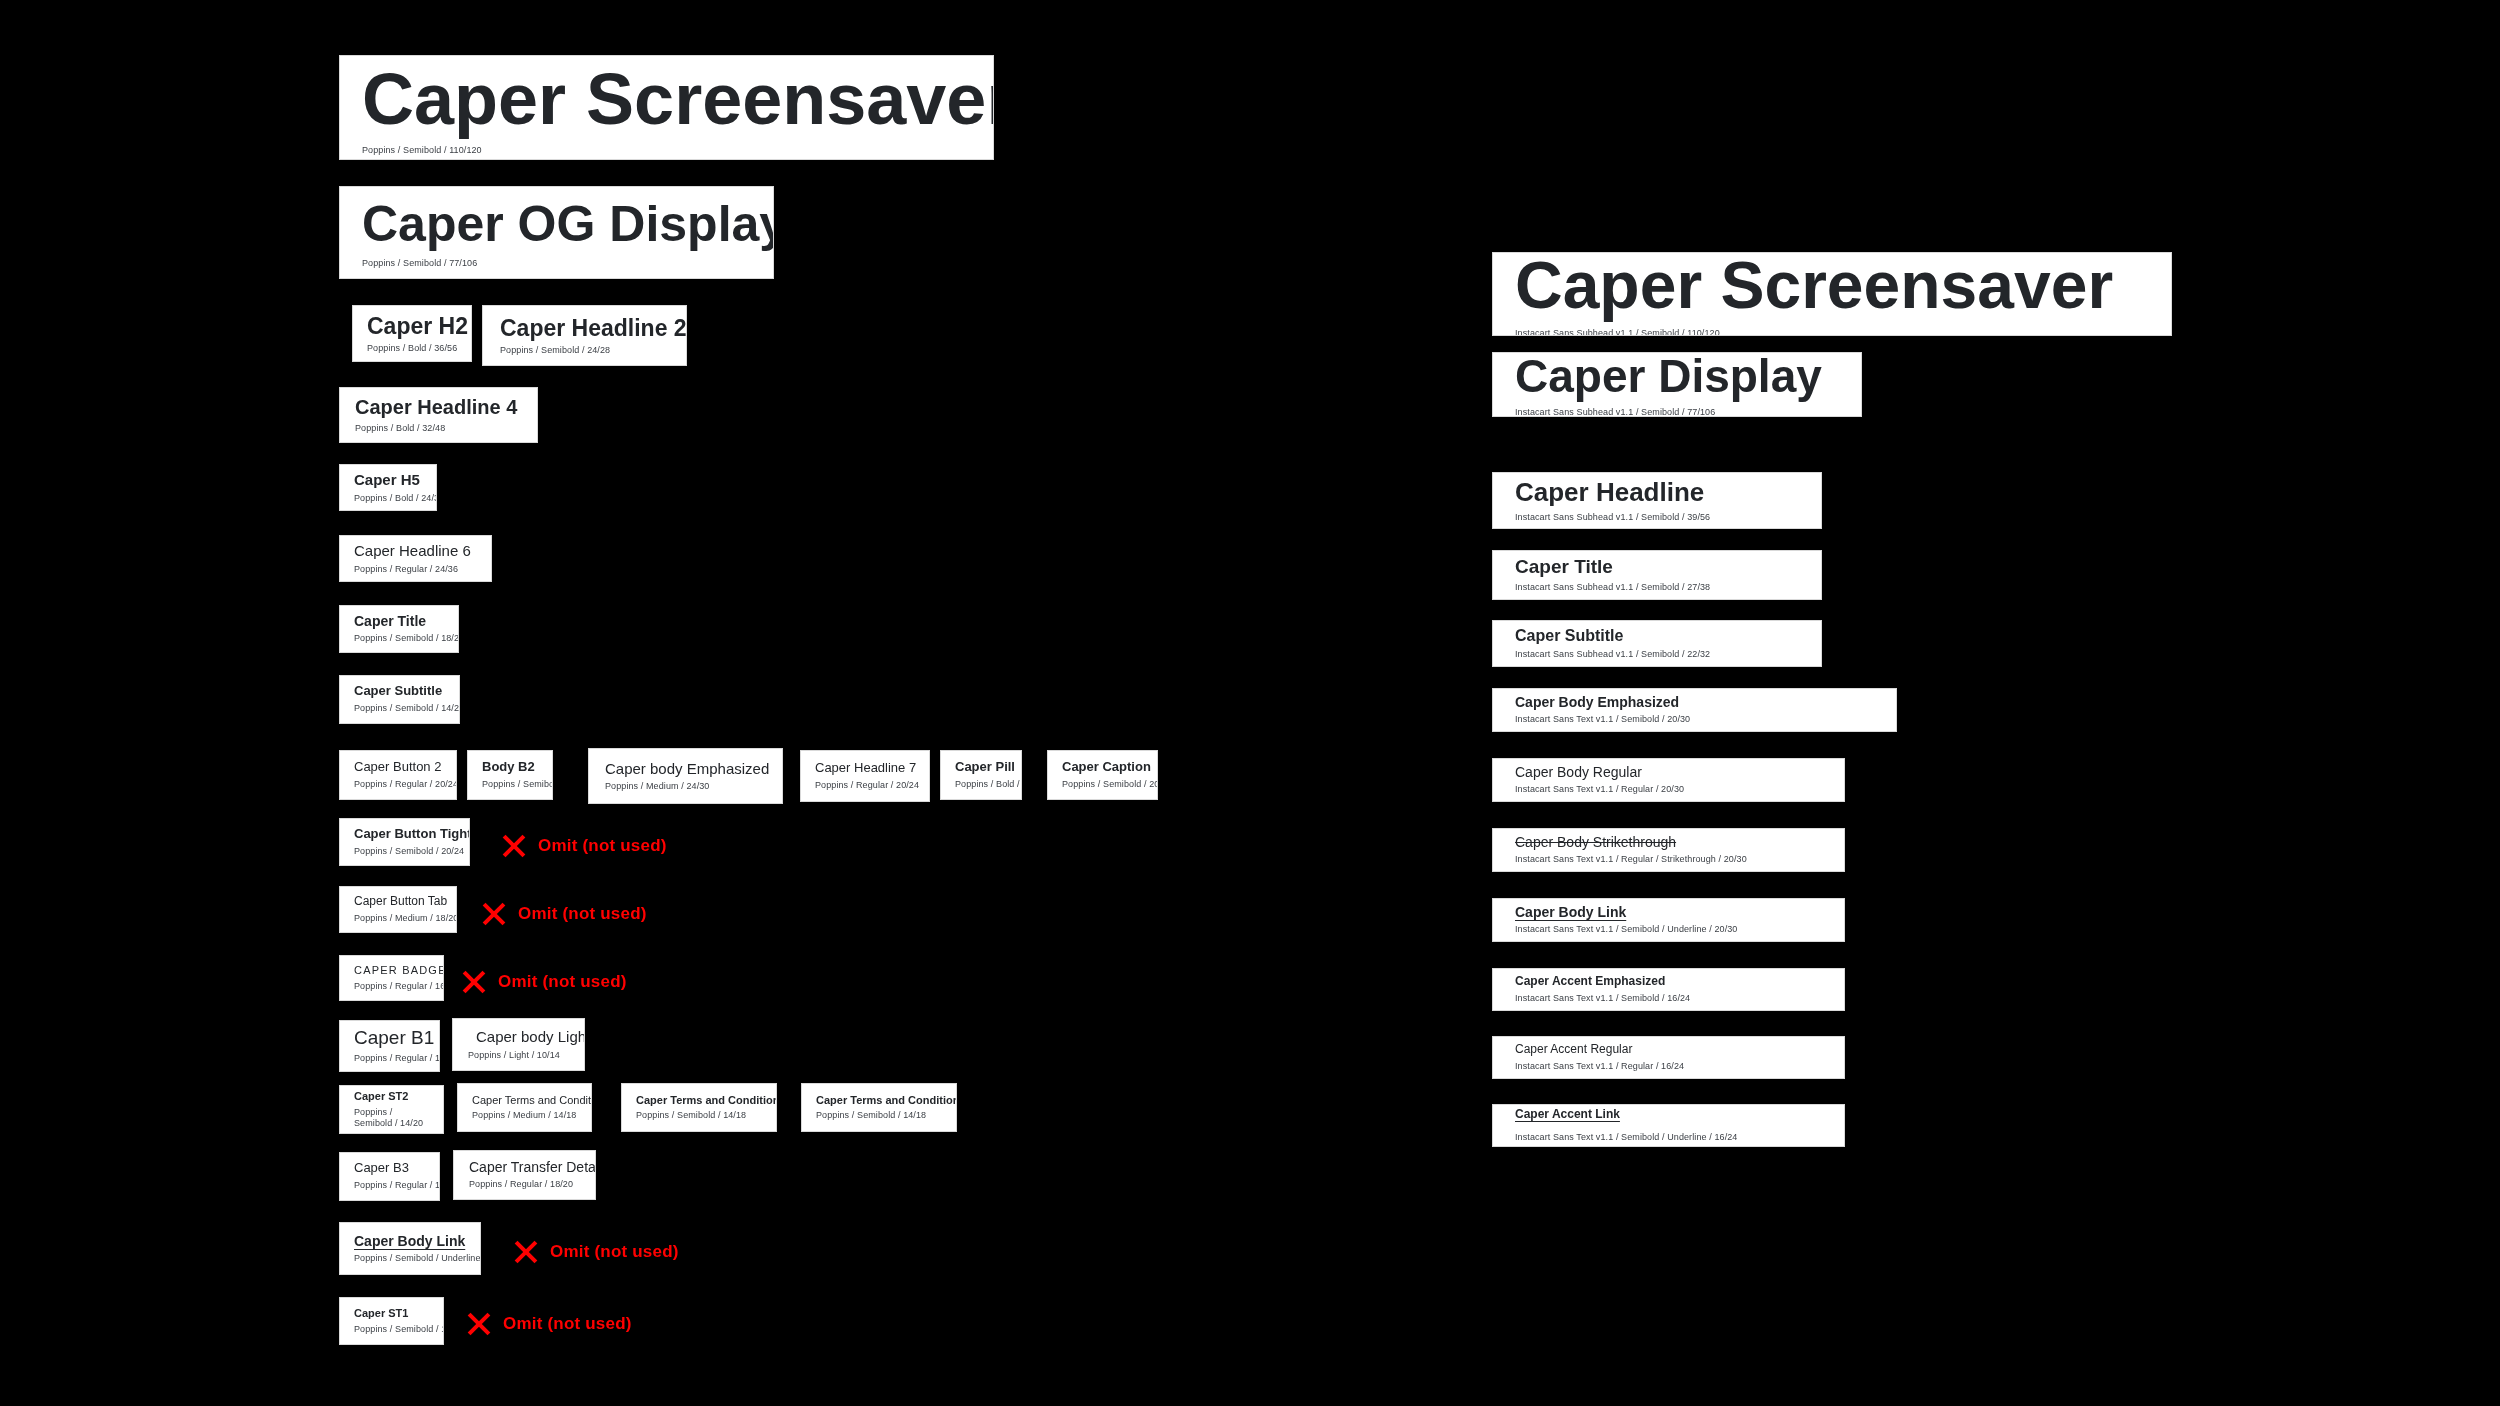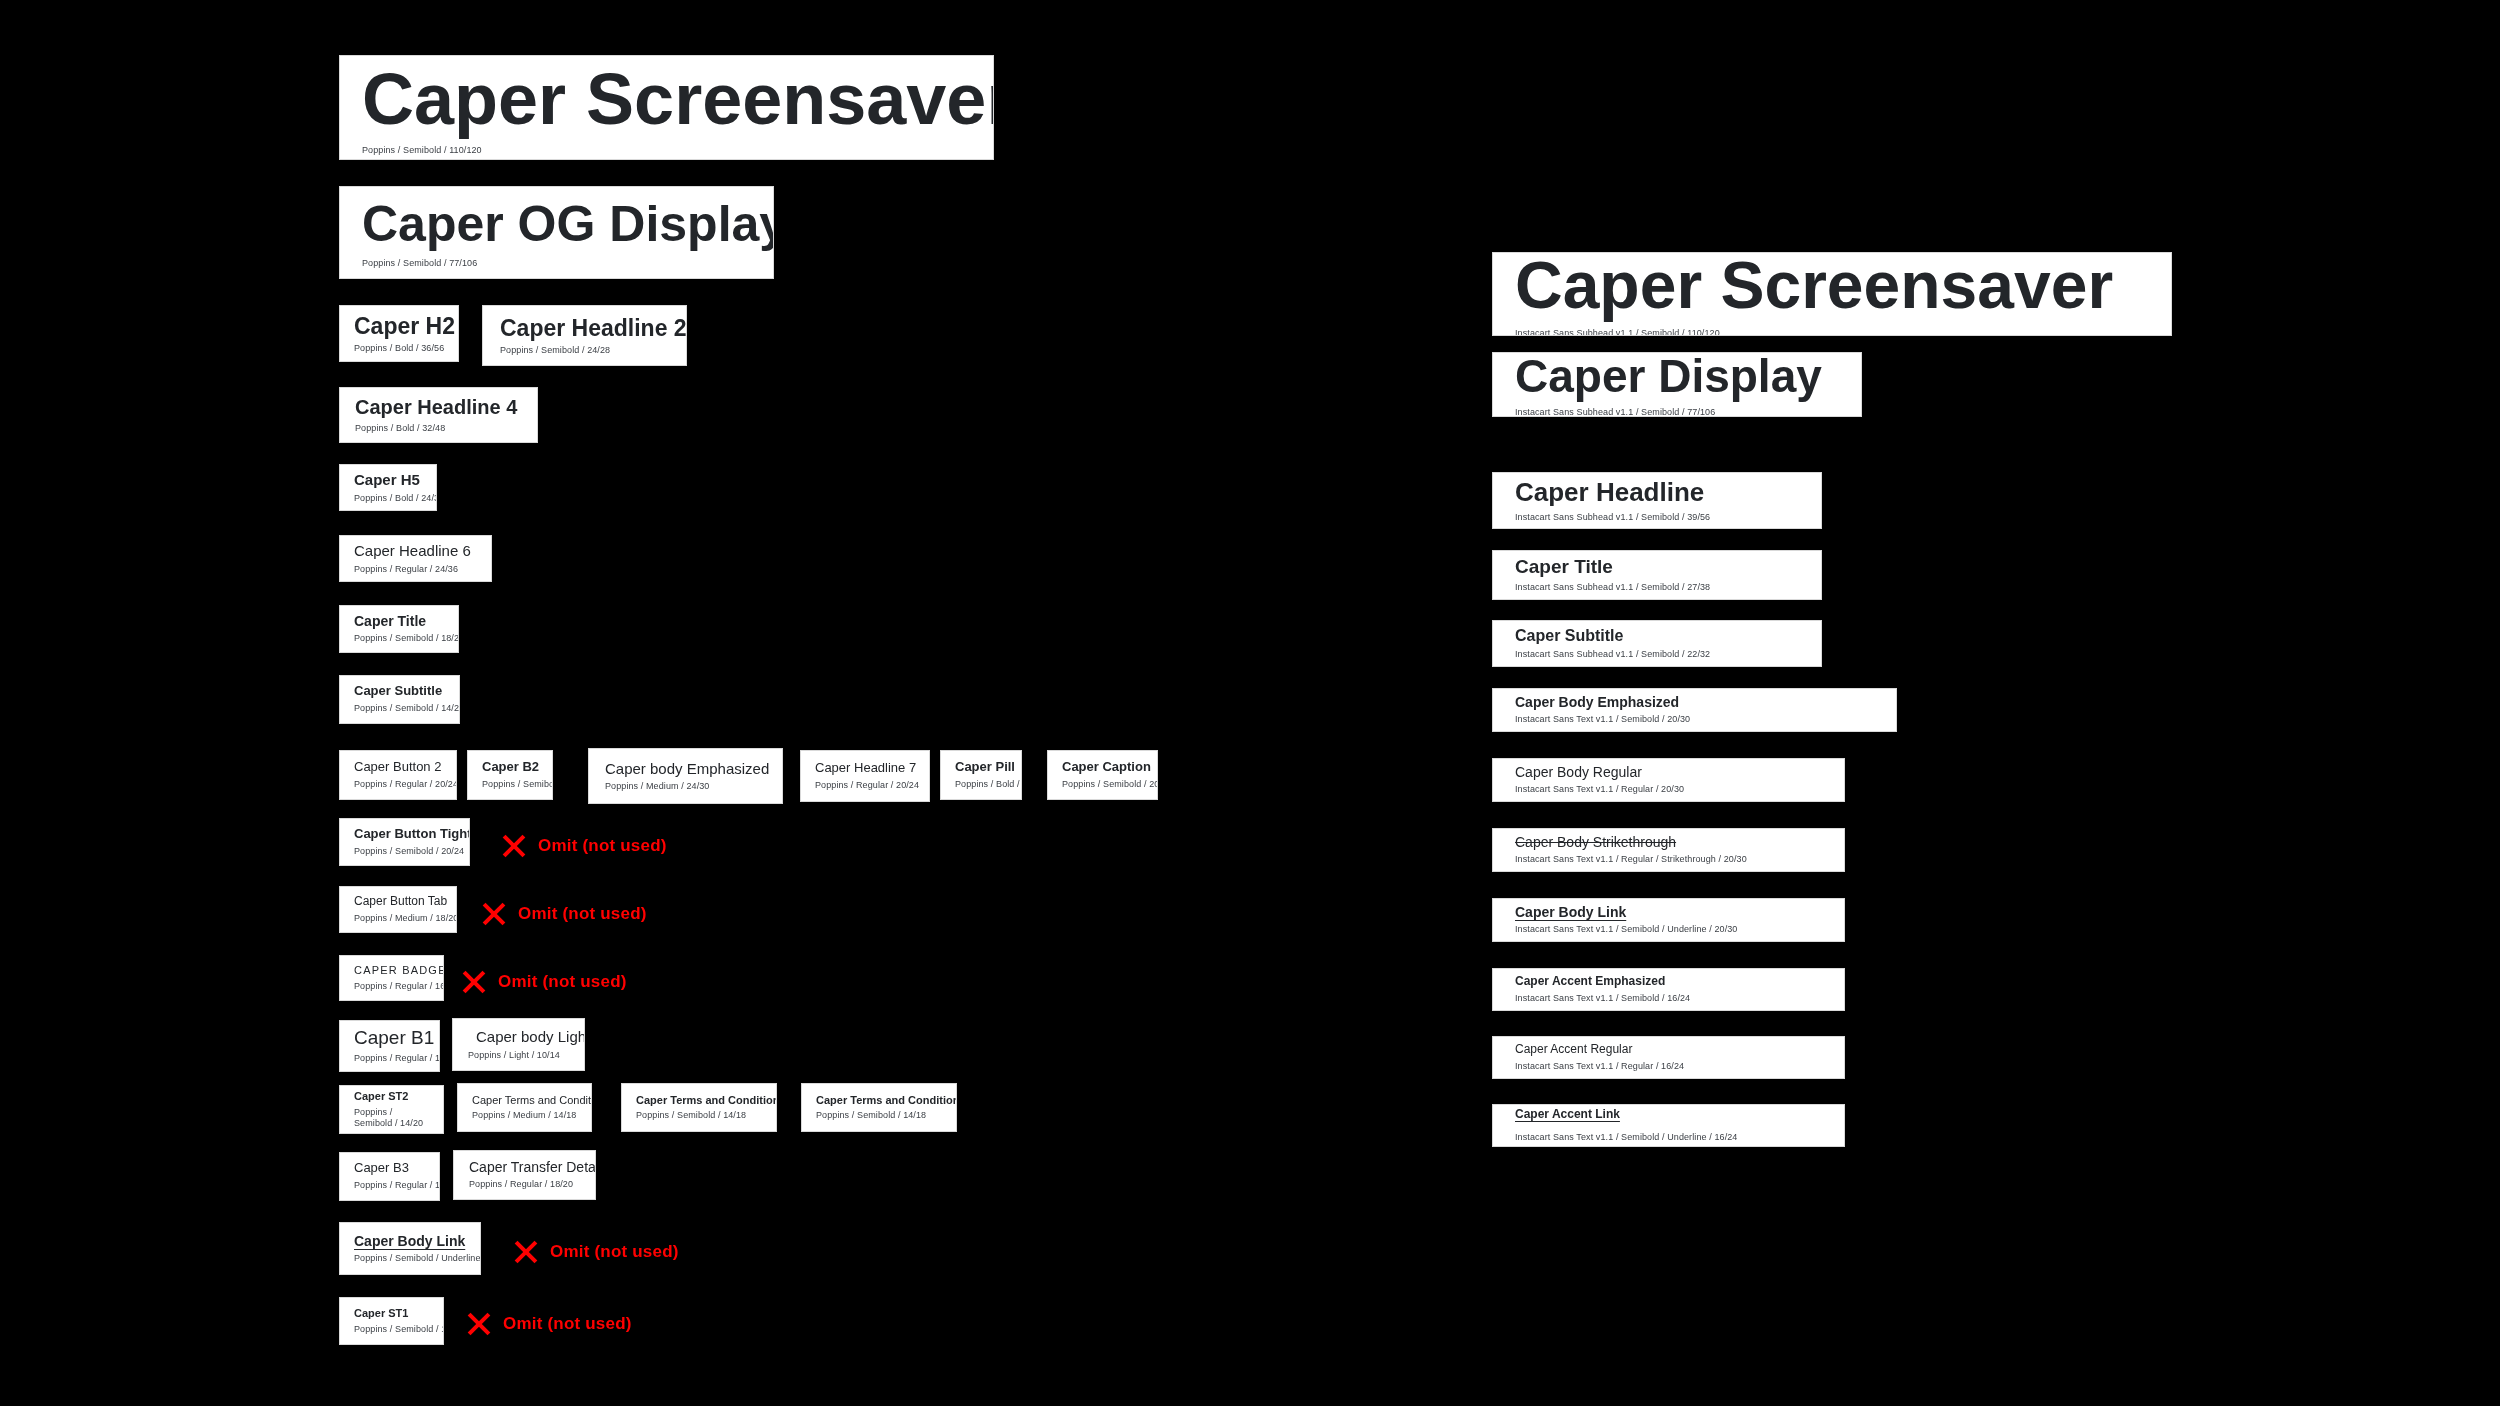--- a/index.html
+++ b/index.html
@@ -93,21 +93,21 @@
 <div class="canvas">
   <div id="left-col">
       <div class="card" style="left: 339px; top: 55px; width: 655px; height: 105px; padding: 0px 22px;">
         <div class="sample w-semibold" style="font-size: 72px;">Caper Screensaver</div>
         <div class="spec">Poppins / Semibold / 110/120</div>
       </div>
       <div class="card" style="left: 339px; top: 186px; width: 435px; height: 93px; padding: 0px 22px;">
         <div class="sample w-semibold" style="font-size: 50px;">Caper OG Display</div>
         <div class="spec">Poppins / Semibold / 77/106</div>
       </div>
-      <div class="card" style="left: 339px; top: 305px; width: 120px; height: 57px; padding: 1px 14px;">
+      <div class="card" style="left: 352px; top: 305px; width: 120px; height: 57px; padding: 1px 14px;">
         <div class="sample w-bold" style="font-size: 23px;">Caper H2</div>
         <div class="spec">Poppins / Bold / 36/56</div>
       </div>
       <div class="card" style="left: 482px; top: 305px; width: 205px; height: 61px; padding: 0px 17px;">
         <div class="sample w-semibold" style="font-size: 23px;">Caper Headline 2</div>
         <div class="spec">Poppins / Semibold / 24/28</div>
       </div>
       <div class="card" style="left: 339px; top: 387px; width: 199px; height: 56px; padding: 0px 15px;">
         <div class="sample w-bold" style="font-size: 20px;">Caper Headline 4</div>
         <div class="spec">Poppins / Bold / 32/48</div>
@@ -126,21 +126,21 @@
       </div>
       <div class="card" style="left: 339px; top: 675px; width: 121px; height: 49px; padding: 0px 14px;">
         <div class="sample w-semibold" style="font-size: 13px;">Caper Subtitle</div>
         <div class="spec">Poppins / Semibold / 14/20</div>
       </div>
       <div class="card" style="left: 339px; top: 750px; width: 118px; height: 50px; padding: 0px 14px;">
         <div class="sample w-regular" style="font-size: 13px;">Caper Button 2</div>
         <div class="spec">Poppins / Regular / 20/24</div>
       </div>
       <div class="card" style="left: 467px; top: 750px; width: 86px; height: 50px; padding: 0px 14px;">
-        <div class="sample w-semibold" style="font-size: 13px;">Caper B2</div>
+        <div class="sample w-semibold" style="font-size: 13px;">Body B2</div>
         <div class="spec">Poppins / Semibold / 12/18</div>
       </div>
       <div class="card" style="left: 588px; top: 748px; width: 195px; height: 56px; padding: 0px 16px;">
         <div class="sample w-medium" style="font-size: 15px;">Caper body Emphasized</div>
         <div class="spec">Poppins / Medium / 24/30</div>
       </div>
       <div class="card" style="left: 800px; top: 750px; width: 130px; height: 52px; padding: 0px 14px;">
         <div class="sample w-regular" style="font-size: 13px;">Caper Headline 7</div>
         <div class="spec">Poppins / Regular / 20/24</div>
       </div>

